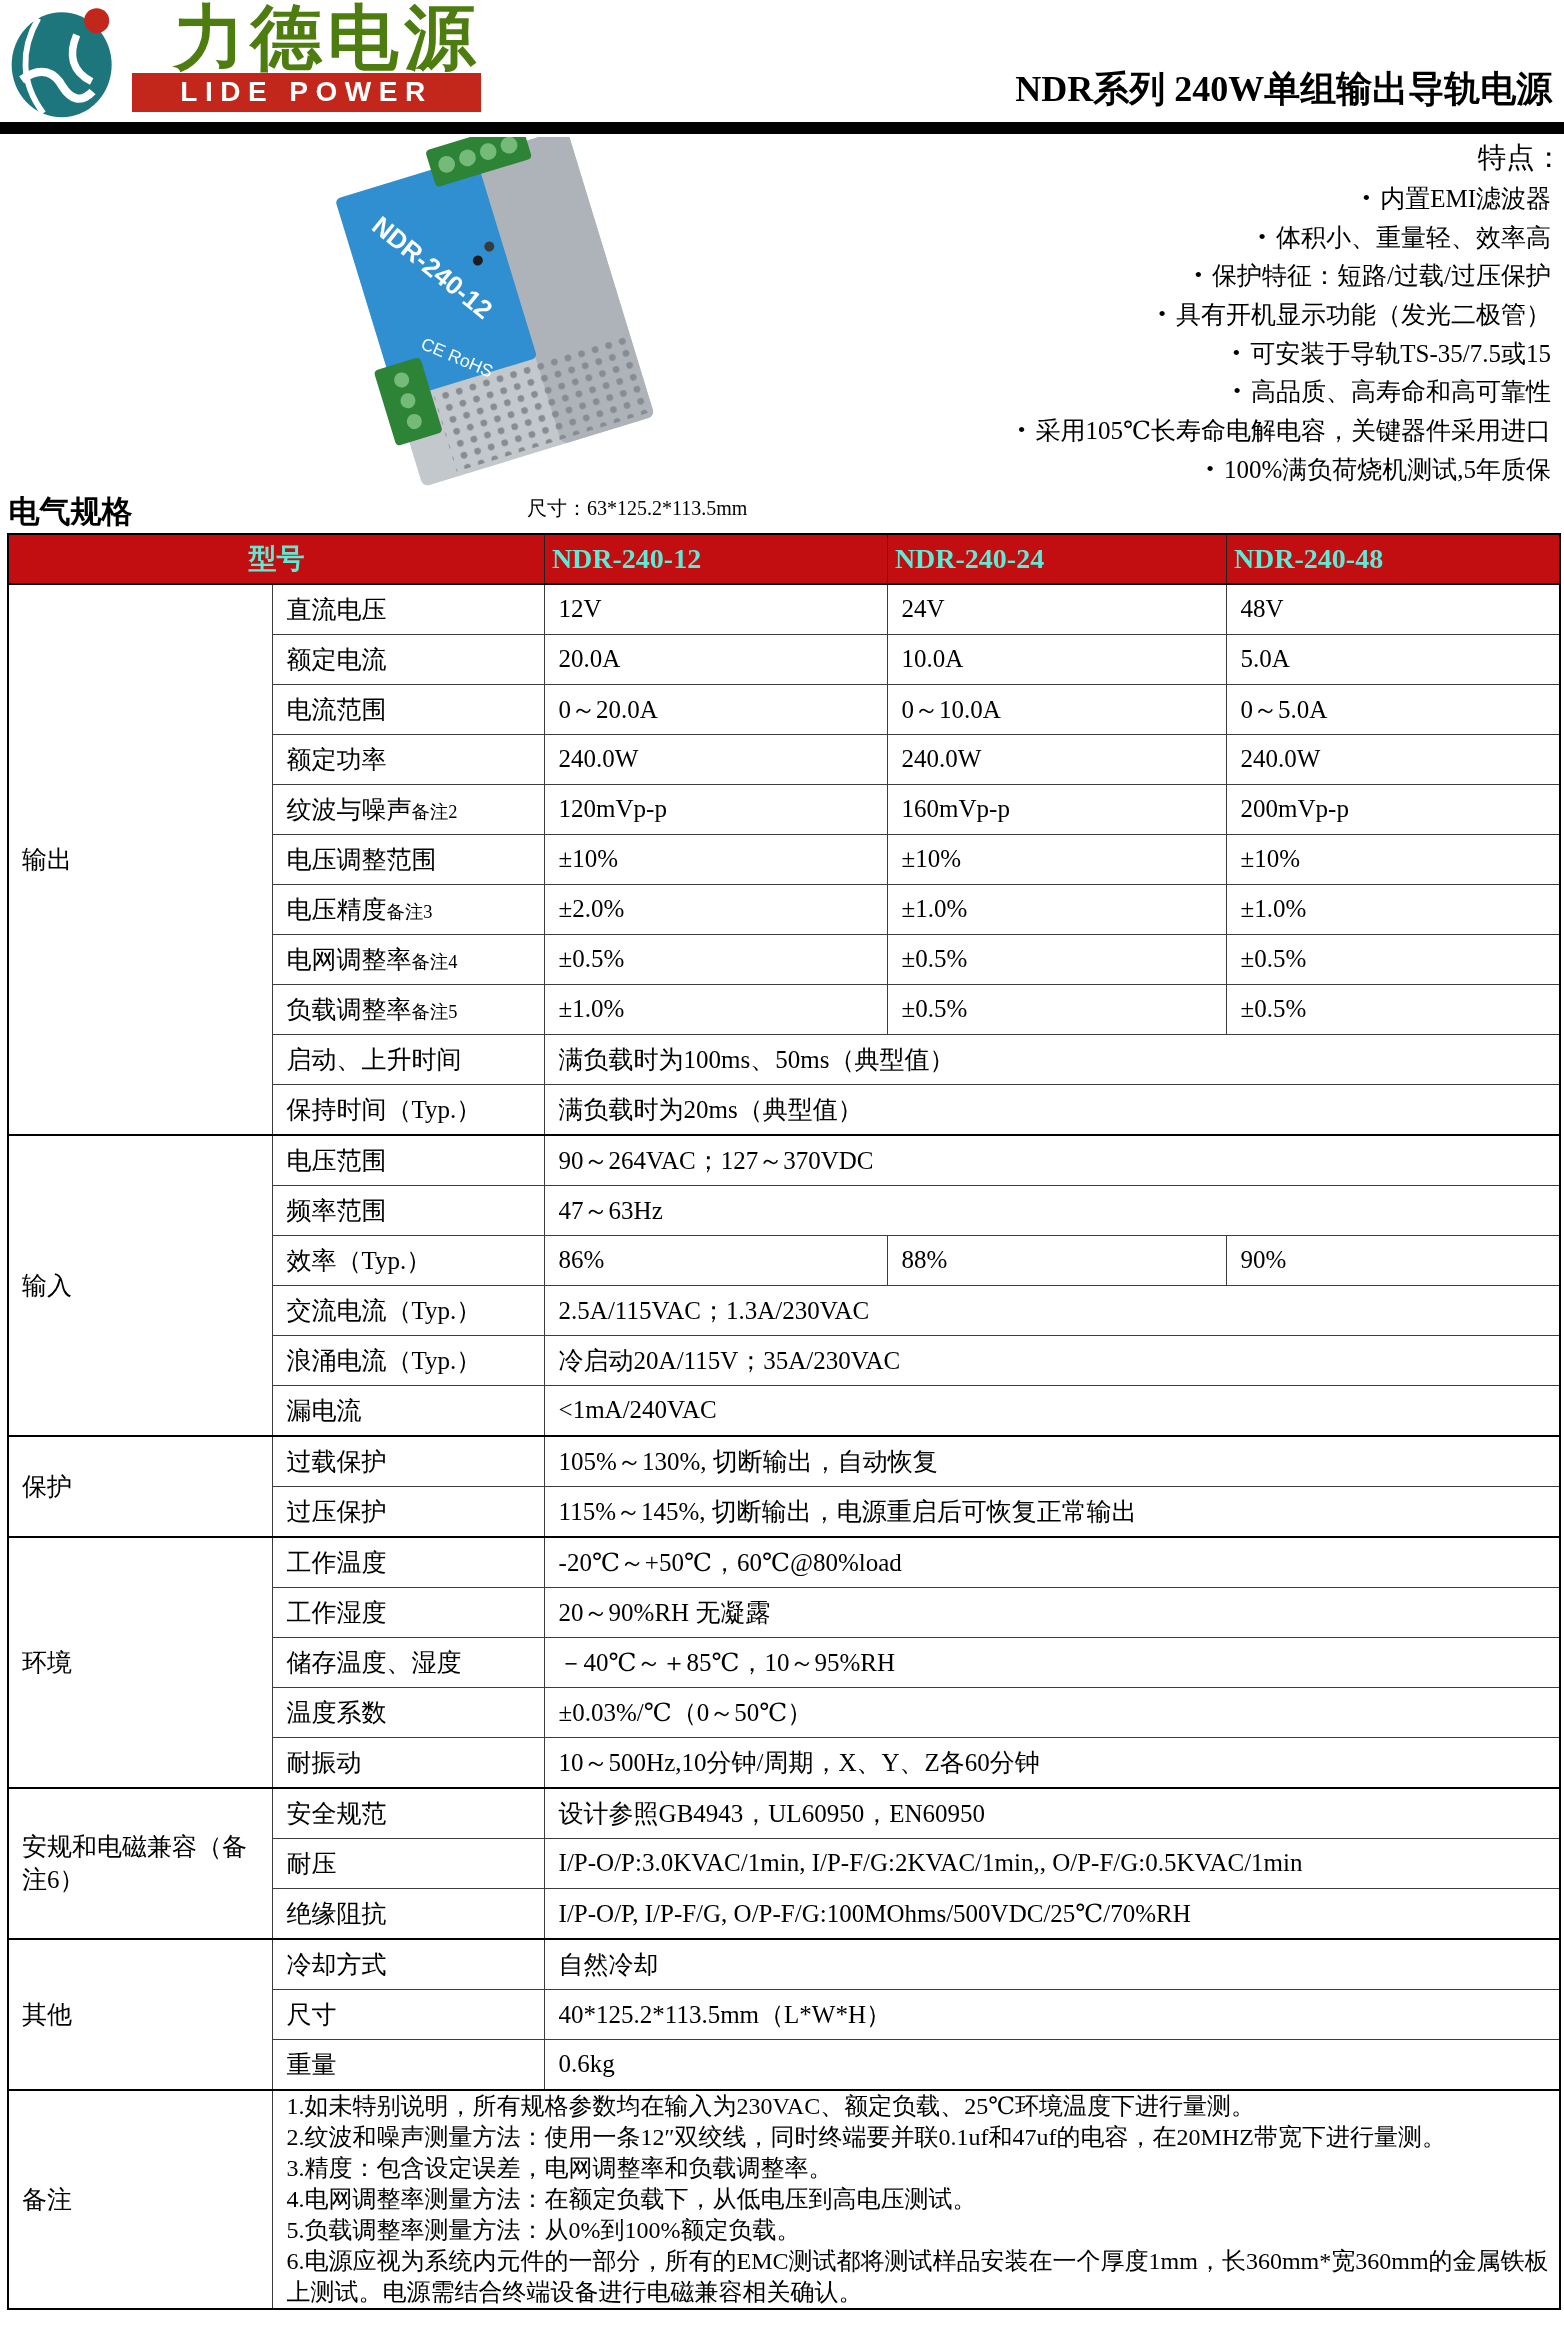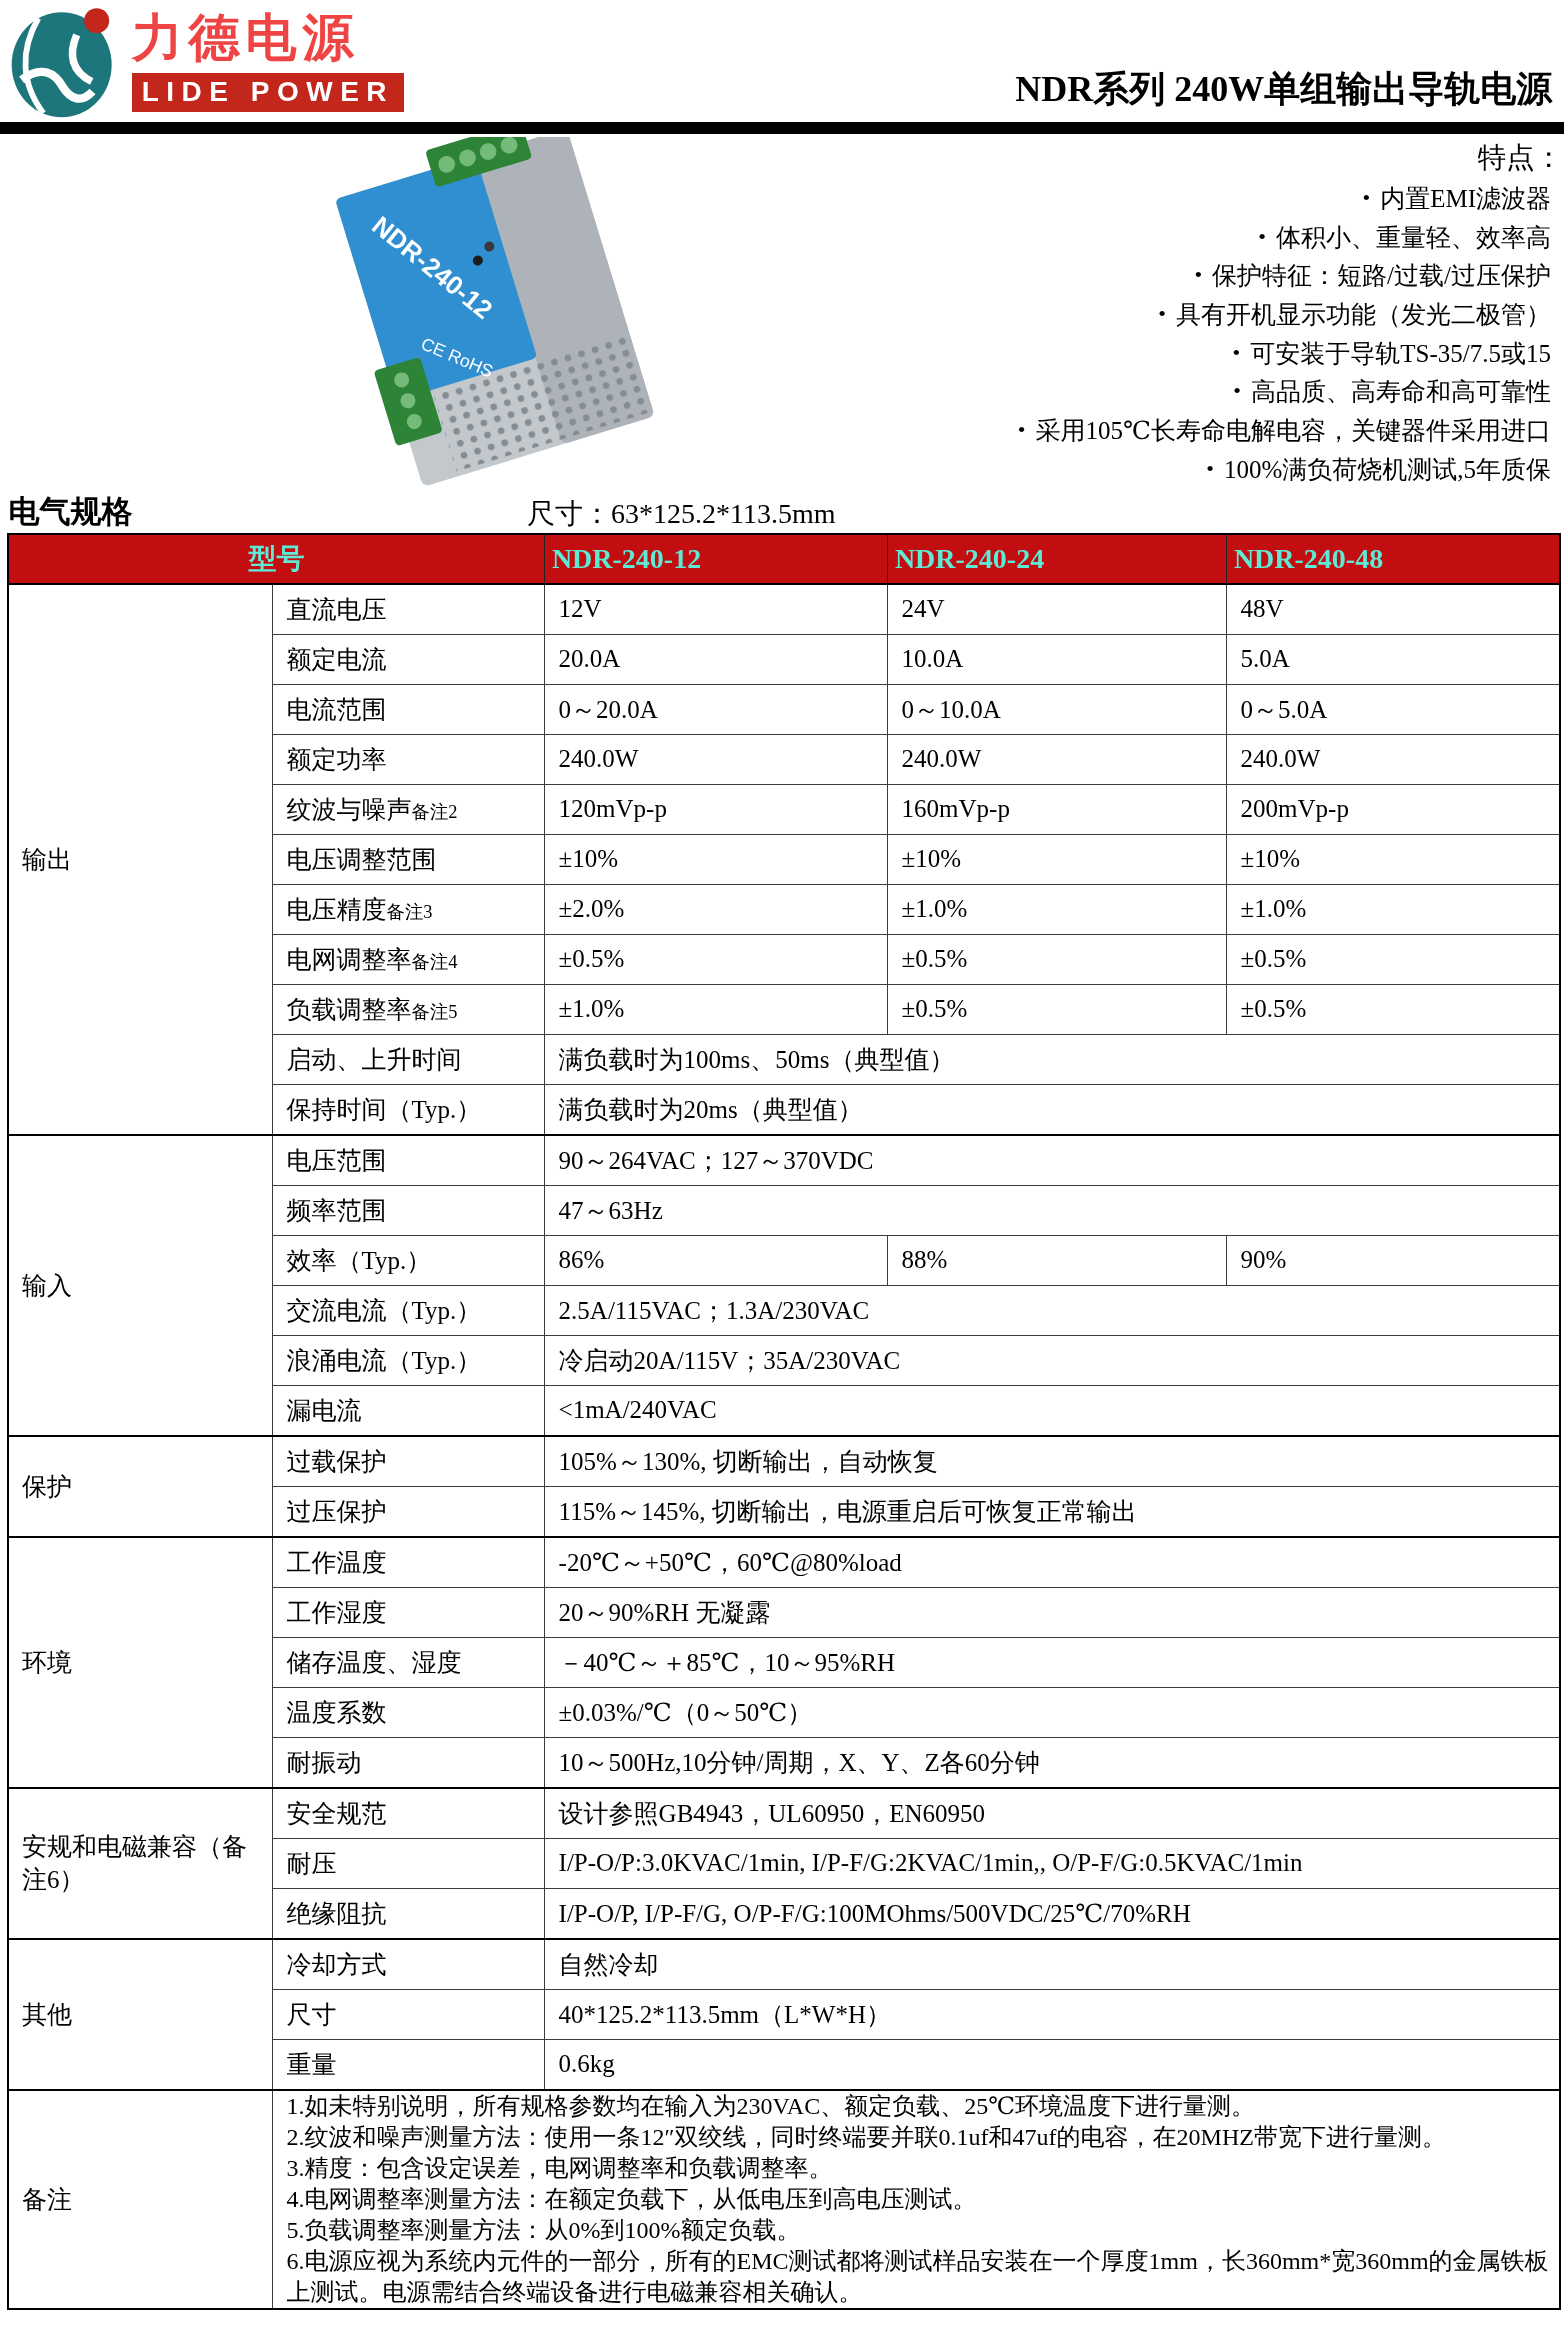--- a/index.html
+++ b/index.html
@@ -3,39 +3,39 @@
 <meta charset="utf-8">
 <style>
   html,body{margin:0;padding:0;background:#fff;}
   body{width:1564px;font-family:"Liberation Serif","DejaVu Serif",serif;color:#000;}
   .page{width:1564px;height:2330px;position:relative;overflow:hidden;background:#fff;}
 
   
   .page-header{height:122px;display:flex;align-items:flex-start;padding:3.3px 8.4px 0 10px;box-sizing:border-box;}
   .logo-wrap{display:flex;gap:11.7px;align-items:flex-start;}
   .logo-text{display:flex;flex-direction:column;}
-  .logo-cn{font-size:51px;font-weight:700;color:#ef4444;letter-spacing:5.9px;line-height:70px;}
+  .logo-cn{font-size:71px;font-weight:700;color:#4d7c0f;letter-spacing:5.9px;line-height:70px;margin-left:42px;}
   .logo-en{background:#c3261b;color:#ffffff;font-size:28px;font-weight:700;letter-spacing:7.5px;
            padding:2.5px 10px 4.2px 10px;text-align:center;font-family:"Liberation Sans",sans-serif;}
   .doc-title{margin-left:auto;align-self:flex-end;font-size:36px;font-weight:700;padding:0 3.3px 8.4px 0;white-space:nowrap;}
   .rule{height:11.7px;background:#000;}
 
   
   .intro{position:relative;height:356px;}
   .psu{position:absolute;left:276px;top:3.3px;}
   .features{position:absolute;left:901px;top:5px;width:662px;text-align:right;}
   .features-h{font-size:28.4px;line-height:37px;}
   .features ul{margin:3.3px 0 0 0;padding:0 12px 0 22px;}
   .features li{list-style:none;font-size:25px;line-height:38px;white-space:nowrap;}
   .features li::before{content:"•";font-size:22px;margin-right:10px;vertical-align:1.7px;}
 
   
   .spec-line{position:relative;height:43px;}
   .spec-h{position:absolute;left:8.4px;top:1.7px;font-size:31px;font-weight:700;}
-  .dim{position:absolute;left:527px;top:5px;font-size:28px;}
+  .dim{position:absolute;left:527px;top:5px;font-size:20px;}
 
   
   table.spec{border-collapse:collapse;table-layout:fixed;width:1551px;margin:0 6.7px;border:2.5px solid #000;}
   table.spec th,table.spec td{border:1.7px solid #3c3c3c;overflow:hidden;}
   table.spec thead th{background:#c20d11;color:#5eead4;height:48px;font-size:28px;font-weight:700;
                       text-align:left;padding:0 6.7px;border-color:#222;}
   table.spec thead th.model-h{text-align:center;padding:0;}
   table.spec tbody td{height:49px;font-size:25px;padding:0 6.7px 0 13.4px;text-align:left;background:#fff;}
   td.cat{text-align:center;padding:0 6.7px;font-size:26px;line-height:33px;}
   td.param .pnote{font-size:18.4px;}

